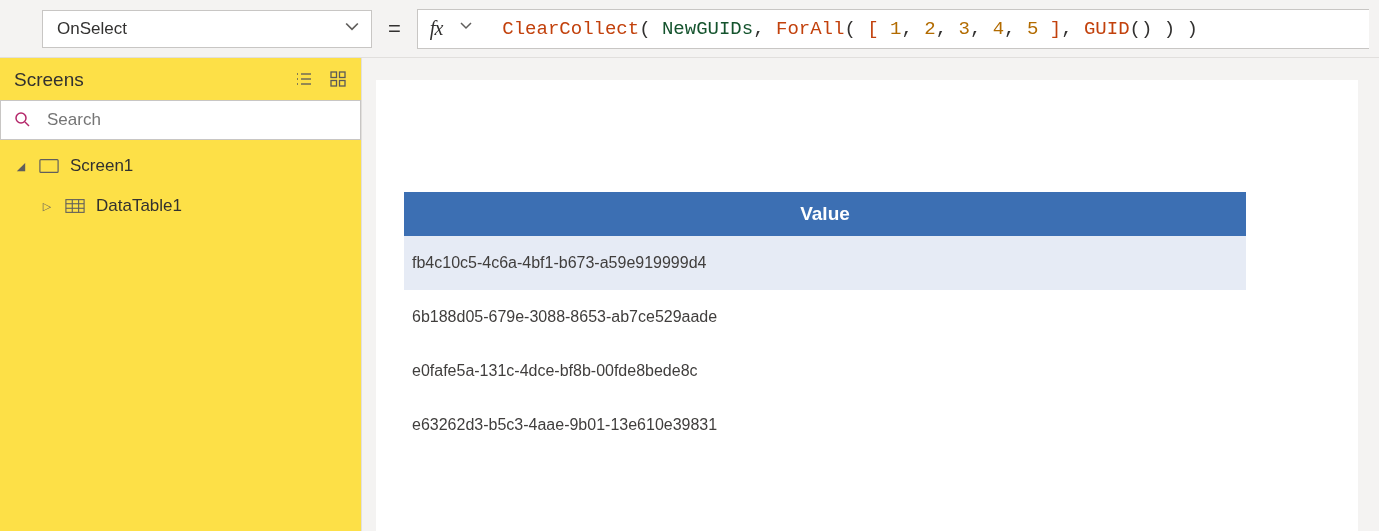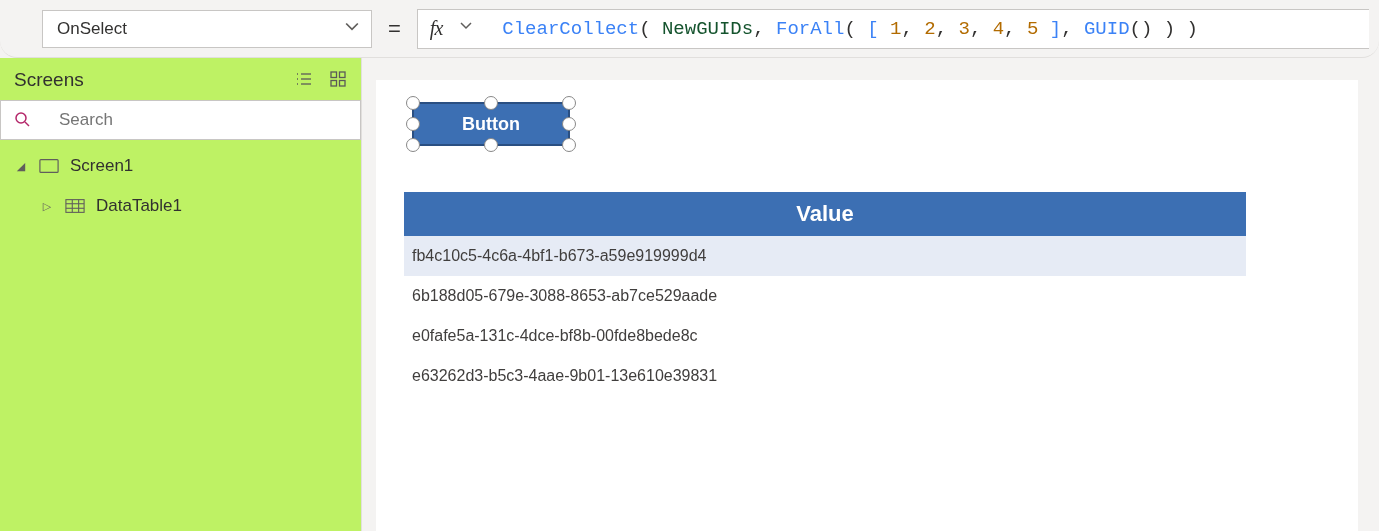--- a/index.html
+++ b/index.html
@@ -14,21 +14,20 @@
   }
 
   
   .formula-row {
     display: flex;
     align-items: center;
     height: 58px;
     padding: 8px 10px 8px 42px;
     gap: 12px;
     border-bottom: 1px solid #e1dfdd;
-    border-radius: 17px;
   }
   .property-select {
     width: 330px;
     height: 38px;
     background: #fff;
     border: 1px solid #c8c6c4;
     display: flex;
     align-items: center;
     justify-content: space-between;
     padding: 0 12px 0 14px;
@@ -62,36 +61,36 @@
   .fx {
     font-style: italic;
     font-family: "Segoe UI", serif;
     font-size: 20px;
     color: #323130;
     margin-right: 2px;
     letter-spacing: -1px;
   }
   .fx .f{ font-style: italic;}
   .fx-chev { font-size: 12px; color:#605e5c; margin-right: 14px; position:relative; top:-1px;}
-  .tok-func  { color: #3b82f6; }
+  .tok-func  { color: #c2410c; }
   .tok-paren { color: #323130; }
   .tok-name  { color: #14532d; }
   .tok-num   { color: #b26b00; }
   .tok-plain { color: #323130; }
 
   
   .main {
     display: flex;
     height: calc(531px - 58px);
   }
 
   
   .panel {
     width: 362px;
-    background: #bef264;
+    background: #fde047;
     border-right: 1px solid #e1dfdd;
     display: flex;
     flex-direction: column;
   }
   .panel-header {
     display: flex;
     align-items: center;
     justify-content: space-between;
     padding: 6px 14px 4px 14px;
     height: 42px;
@@ -101,21 +100,21 @@
   .panel-icons svg { width:18px; height:18px; }
 
   .search-wrap {
     margin: 0;
     border: 1px solid #c8c6c4;
     background: #fff;
     display: flex;
     align-items: center;
     height: 40px;
     padding: 0 12px;
-    gap: 28px;
+    gap: 16px;
   }
   .search-wrap input {
     border: none;
     outline: none;
     font-size: 17px;
     flex: 1;
     color: #605e5c;
     background: transparent;
   }
 
@@ -179,29 +178,29 @@
 
   .datatable {
     position: absolute;
     left: 28px;
     top: 112px;
     width: 842px;
   }
   .dt-head {
     background: #3c6fb3;
     color: #fff;
-    font-size: 22px;
+    font-size: 19px;
     font-weight: 600;
     height: 44px;
     display: flex;
     align-items: center;
     justify-content: center;
   }
   .dt-row {
-    height: 40px;
+    height: 54px;
     display: flex;
     align-items: center;
     padding: 0 8px;
     font-size: 16px;
     color: #403e3d;
   }
   .dt-row.alt { background: #e6ebf5; }
 </style>
 </head>
 <body>
@@ -293,31 +292,20 @@
             </svg>
         </span>
         <span>DataTable1</span>
       </div>
     </div>
   </div>
 
   <div class="canvas">
     <div class="stage">
 
-      <div class="button-ctrl">
-        <span>Button</span>
-        <div class="handle h-tl"></div>
-        <div class="handle h-tc"></div>
-        <div class="handle h-tr"></div>
-        <div class="handle h-ml"></div>
-        <div class="handle h-mr"></div>
-        <div class="handle h-bl"></div>
-        <div class="handle h-bc"></div>
-        <div class="handle h-br"></div>
-      </div>
 
       <div class="datatable">
         <div class="dt-head">
           <span>Value</span>
         </div>
         <div id="dt-body">
             <div class="dt-row alt">fb4c10c5-4c6a-4bf1-b673-a59e919999d4</div>
             <div class="dt-row">6b188d05-679e-3088-8653-ab7ce529aade</div>
             <div class="dt-row">e0fafe5a-131c-4dce-bf8b-00fde8bede8c</div>
             <div class="dt-row">e63262d3-b5c3-4aae-9b01-13e610e39831</div>

